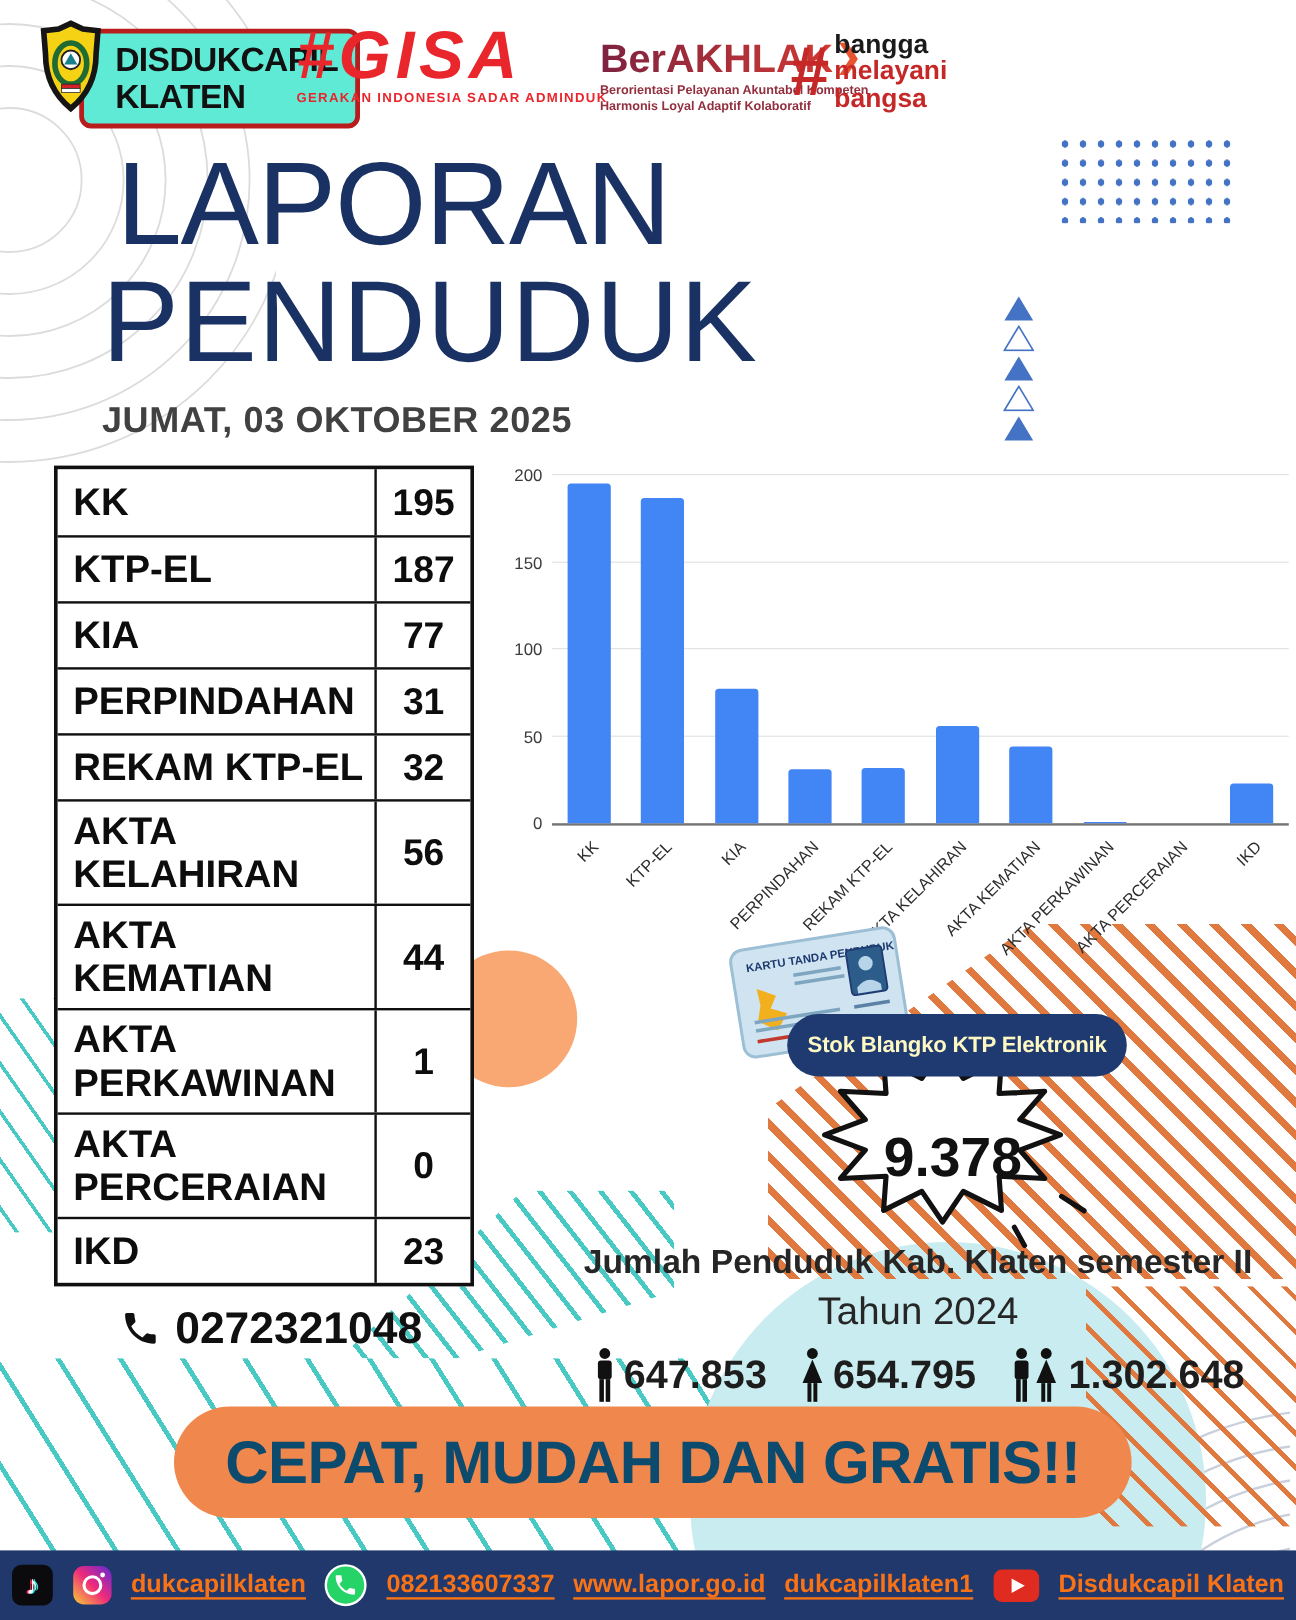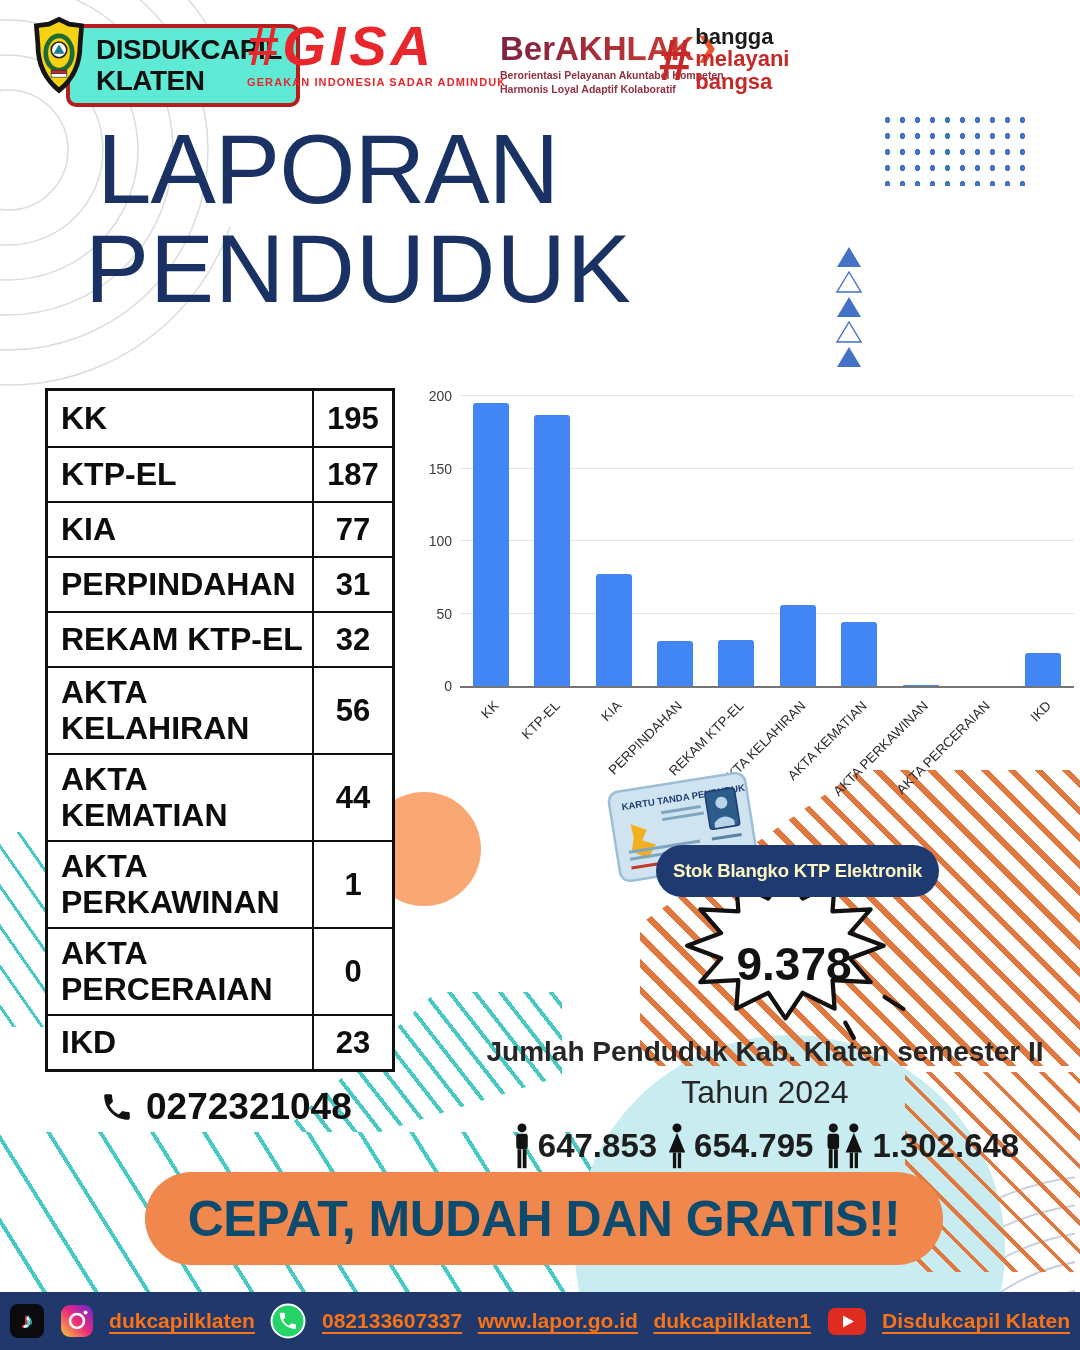--- a/index.html
+++ b/index.html
@@ -81,21 +81,21 @@
   .stock-pill{position:absolute;left:656px;top:845px;z-index:4;height:52px;background:#1F3A70;
     border-radius:26px;display:inline-flex;align-items:center;padding:0 17px;}
   .stock-pill .t{font-size:18.5px;font-weight:800;color:#fef9c3;letter-spacing:-0.2px;white-space:nowrap;}
   .burst{position:absolute;left:668px;top:856px;width:252px;height:188px;z-index:3;}
   .burst .val{position:absolute;left:0;top:14px;width:100%;height:100%;display:flex;align-items:center;justify-content:center;
     font-size:46px;font-weight:800;color:#111;}
   
   .pop{position:absolute;left:450px;top:1036px;width:630px;z-index:2;text-align:center;color:#262626;}
   .pop .t1{font-size:28px;font-weight:800;}
   .pop .t2{font-size:32px;font-weight:400;margin-top:6px;}
-  .pop .nums{margin-top:12px;display:flex;justify-content:center;align-items:center;gap:8px;}
+  .pop .nums{margin-top:12px;display:flex;justify-content:center;align-items:center;gap:26px;}
   .pop .grp{display:flex;align-items:center;gap:5px;font-size:33px;font-weight:700;color:#1d1d1d;}
   
   .banner{position:absolute;left:145px;top:1172px;width:798px;height:93px;z-index:3;background:#F0874D;
     border-radius:47px;display:flex;align-items:center;justify-content:center;}
   .banner .t{font-size:50px;font-weight:900;color:#0c4a6e;letter-spacing:-0.5px;}
   .footer{position:absolute;left:0;bottom:0;width:1080px;height:58px;background:#20386B;z-index:6;
     display:flex;align-items:center;justify-content:space-between;padding:0 10px;gap:6px;}
   .footer .lnk{font-size:21px;font-weight:800;color:#f97316;text-decoration:underline;
     text-underline-offset:4px;text-decoration-thickness:2px;white-space:nowrap;}
   .icon-sq{display:inline-flex;align-items:center;justify-content:center;flex:0 0 auto;}
@@ -184,20 +184,21 @@
       <div class="b1">bangga</div>
       <div class="b2">melayani</div>
       <div class="b3">bangsa</div>
     </div>
   </div>
 
   <div class="title">
     <div class="l1">LAPORAN</div>
     <div class="l2">PENDUDUK</div>
   </div>
+  <div class="date">JUMAT, 03 OKTOBER 2025</div>
 
   <div class="svc-table">
     <div class="svc-row">
         <div class="svc-label">KK</div>
         <div class="svc-value">195</div>
       </div>
     <div class="svc-row">
         <div class="svc-label">KTP-EL</div>
         <div class="svc-value">187</div>
       </div>

